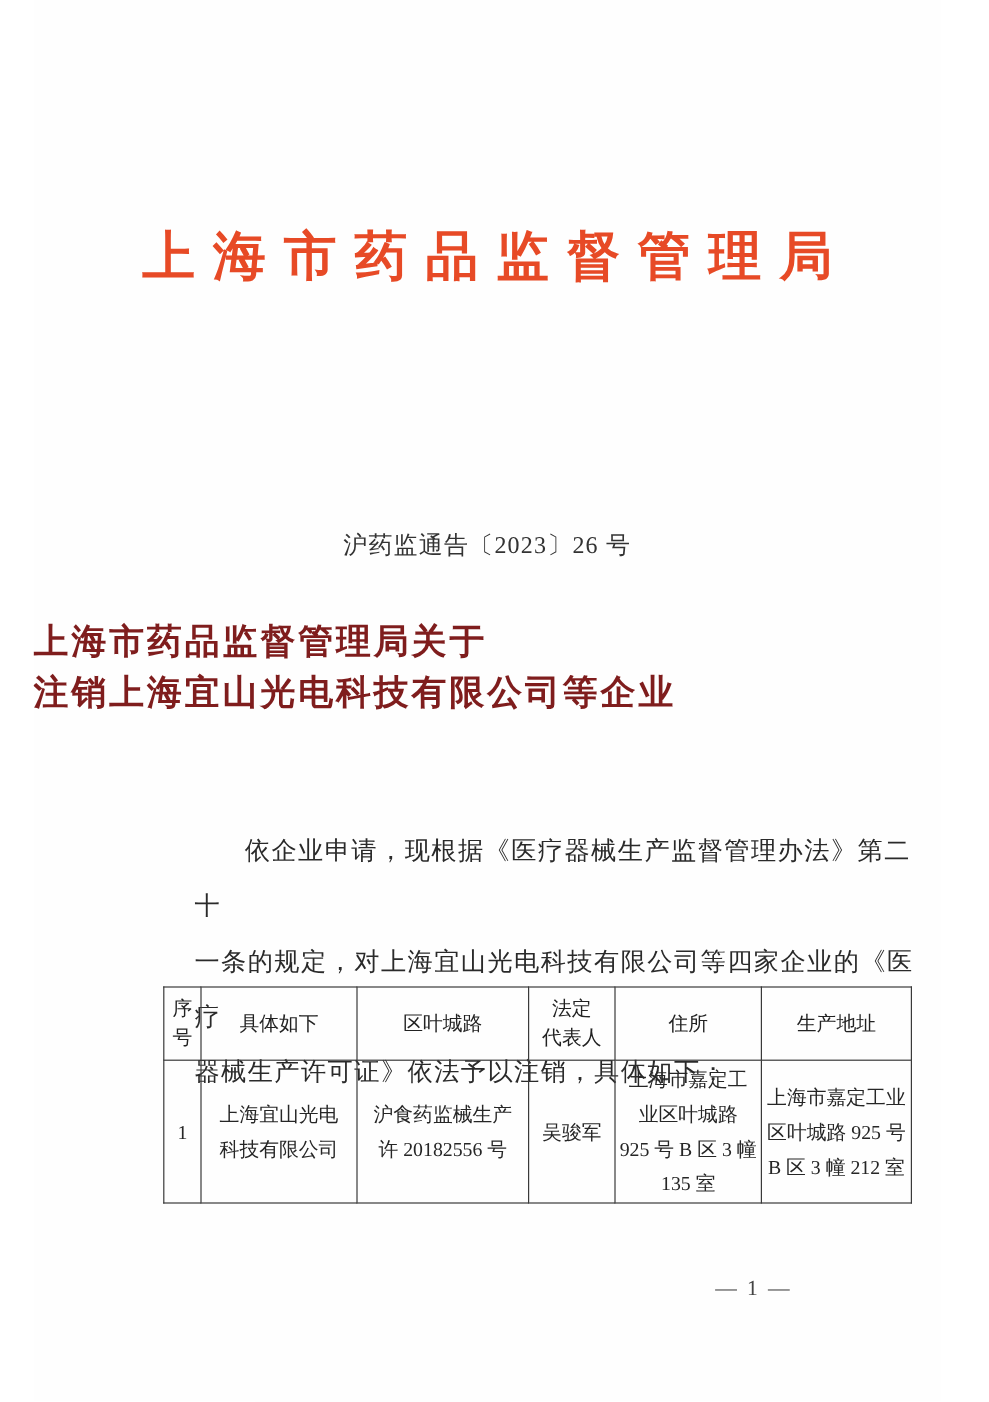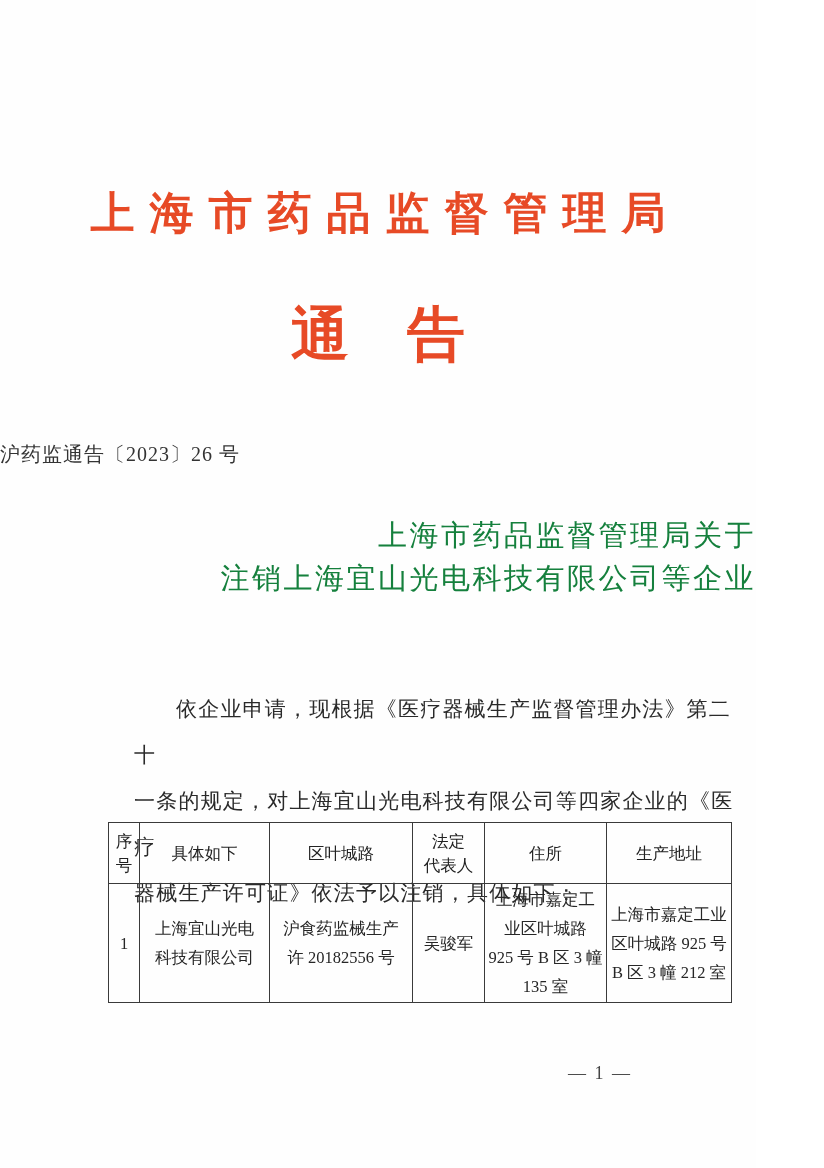--- a/index.html
+++ b/index.html
@@ -8,20 +8,21 @@
     background: #ffffff;
   }
   .page {
     position: relative;
     width: 756px;
     height: 1168px;
     background: #fefefe;
     overflow: hidden;
     font-family: "Liberation Serif", "DejaVu Serif", serif;
     color: #262626;
+    margin-left: 28px;
   }
   .org-title {
     position: absolute;
     top: 184px;
     left: 0;
     width: 100%;
     box-sizing: border-box;
     padding-left: 15px;          
     text-align: center;
     font-size: 44px;
@@ -40,35 +41,36 @@
     line-height: 62px;
     font-weight: bold;
     color: #e74a26;
     white-space: pre;
   }
   .doc-number {
     position: absolute;
     top: 441px;
     left: 0;
     width: 100%;
+    text-align: center;
     font-size: 20px;
     letter-spacing: 1px;
     color: #333333;
   }
   .doc-title {
     position: absolute;
     top: 514px;
     left: 0;
     width: 100%;
-    text-align: right;
+    text-align: left;
     font-size: 29px;
-    font-weight: normal;
+    font-weight: bold;
     line-height: 43px;
     letter-spacing: 2.5px;
-    color: #15803d;
+    color: #7f1d1d;
   }
   .body-text {
     position: absolute;
     top: 686px;
     left: 134px;
     width: 616px;
     font-size: 21px;
     line-height: 46px;
     letter-spacing: 1.2px;
     white-space: pre-line;
@@ -116,21 +118,20 @@
     white-space: pre;
   }
 </style>
 </head>
 <body>
 
 <div class="page">
 
   <div class="org-title">上海市药品监督管理局</div>
 
-  <div class="notice-type">通　告</div>
 
   <div class="doc-number">沪药监通告〔2023〕26 号</div>
 
   <div class="doc-title">
     <div>上海市药品监督管理局关于</div>
     <div>注销上海宜山光电科技有限公司等企业</div>
   </div>
 
   <div class="body-text">依企业申请，现根据《医疗器械生产监督管理办法》第二十
 一条的规定，对上海宜山光电科技有限公司等四家企业的《医疗

